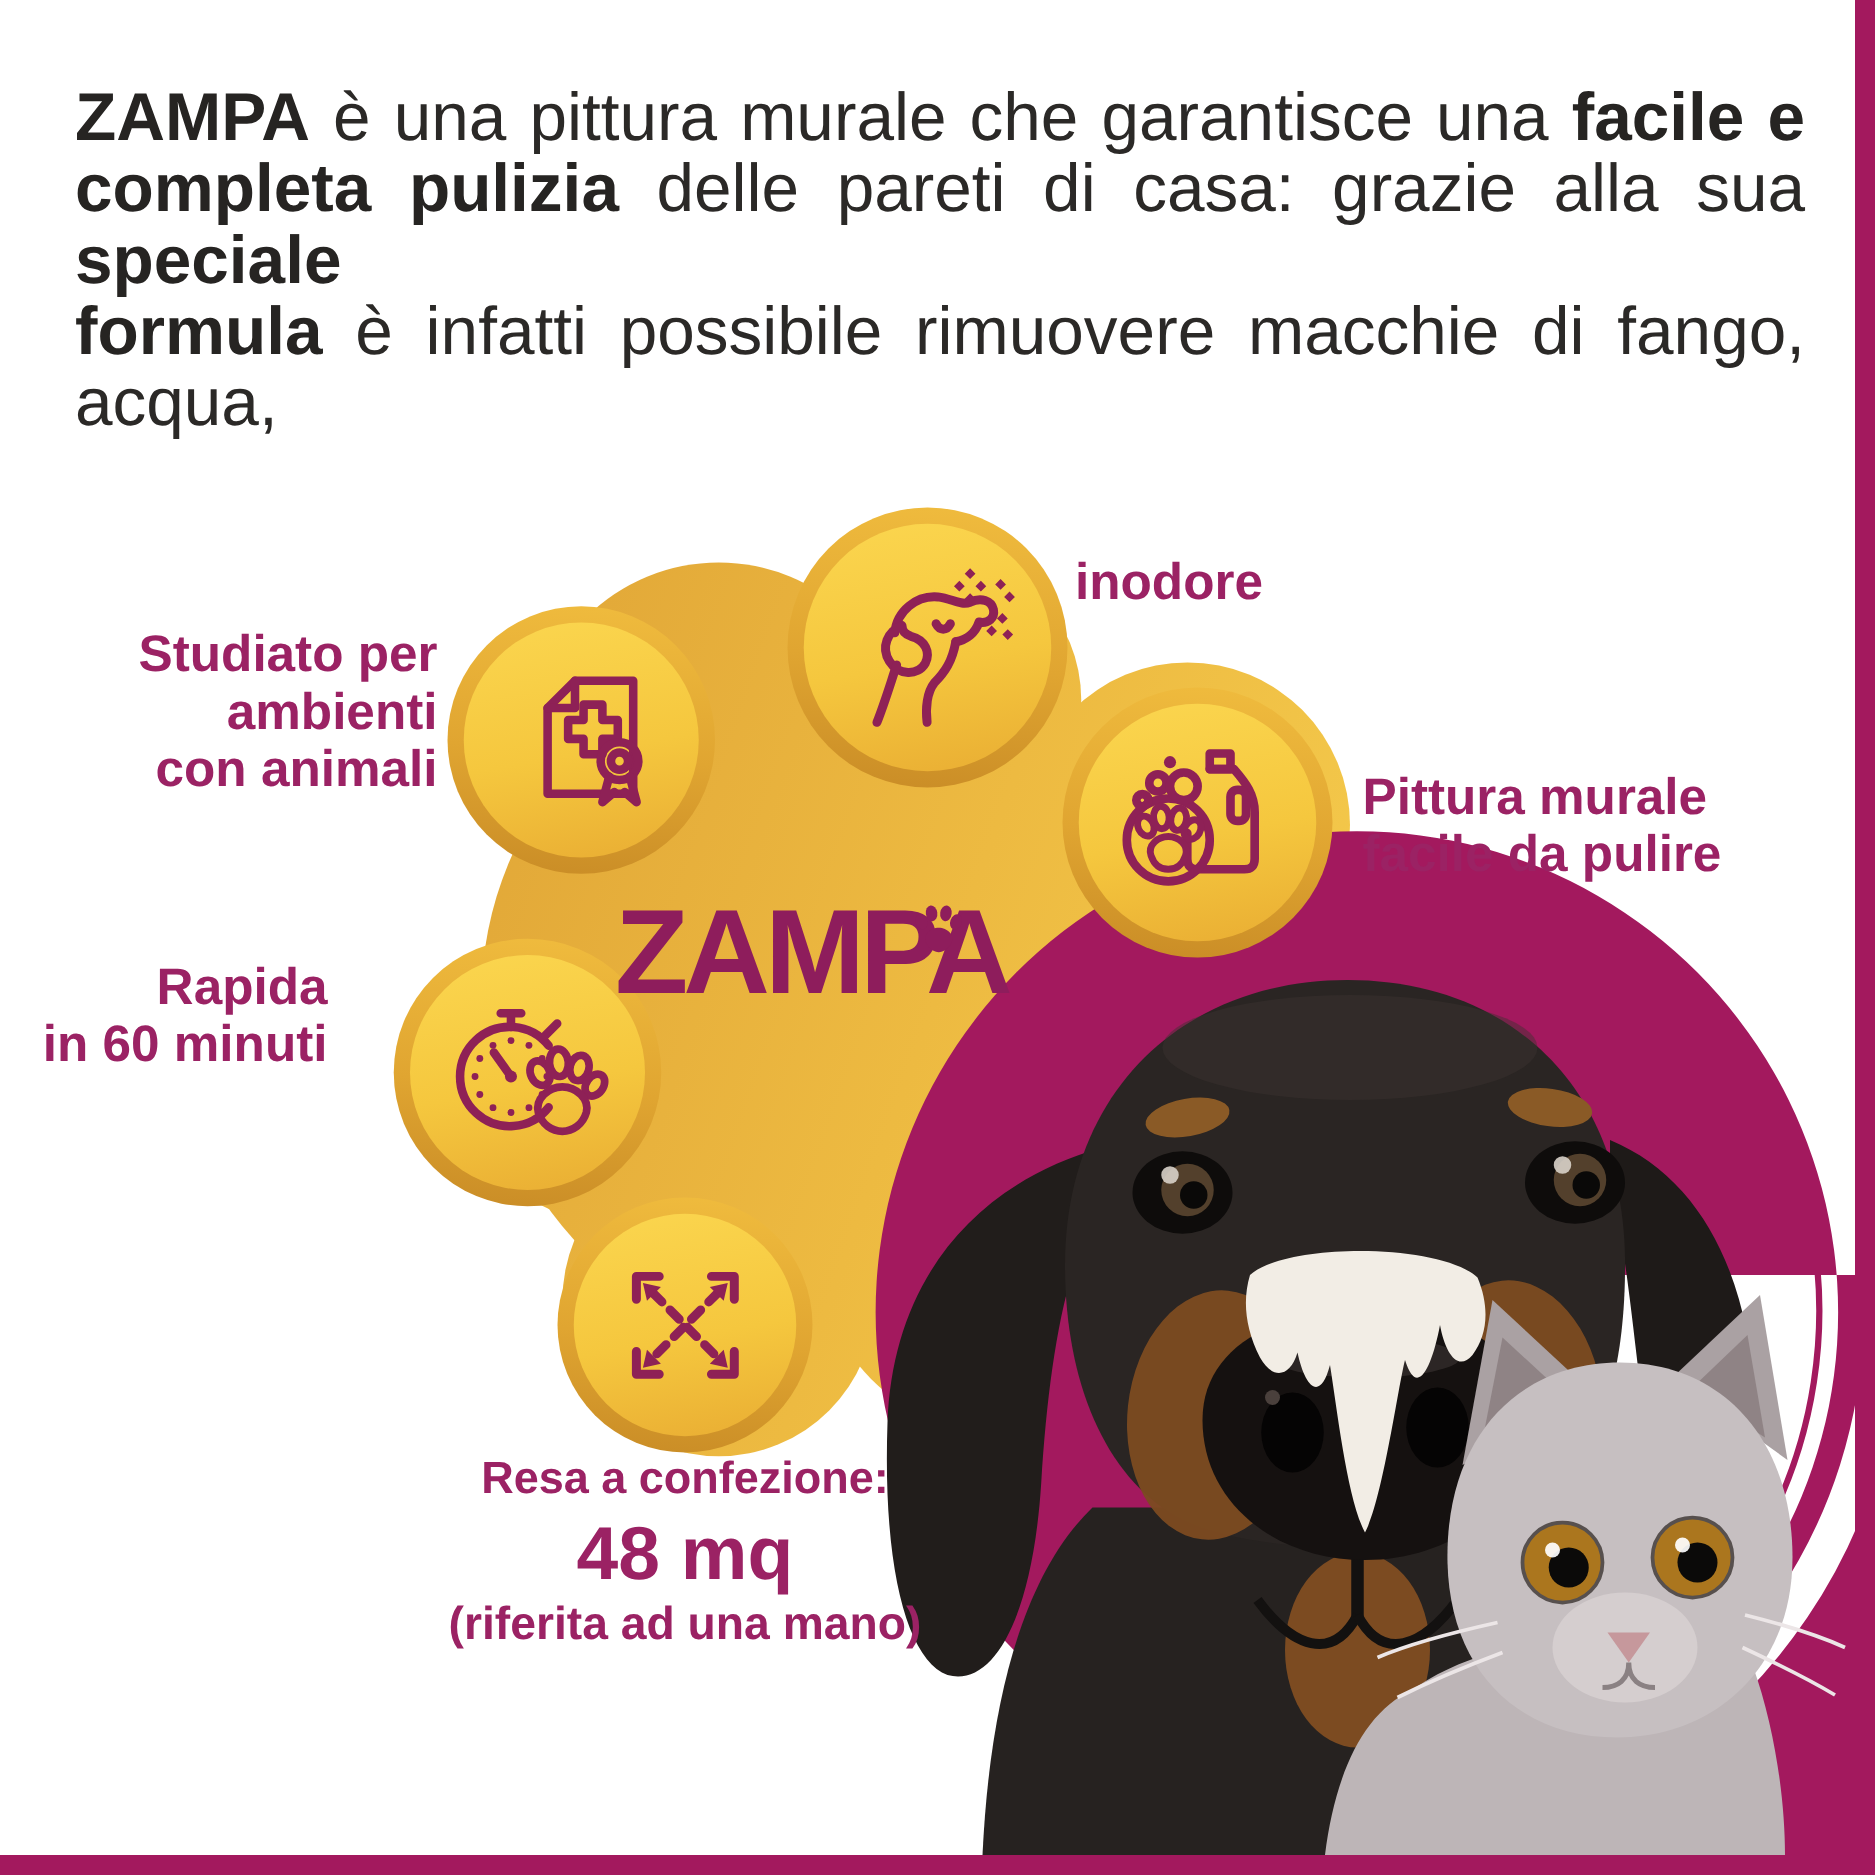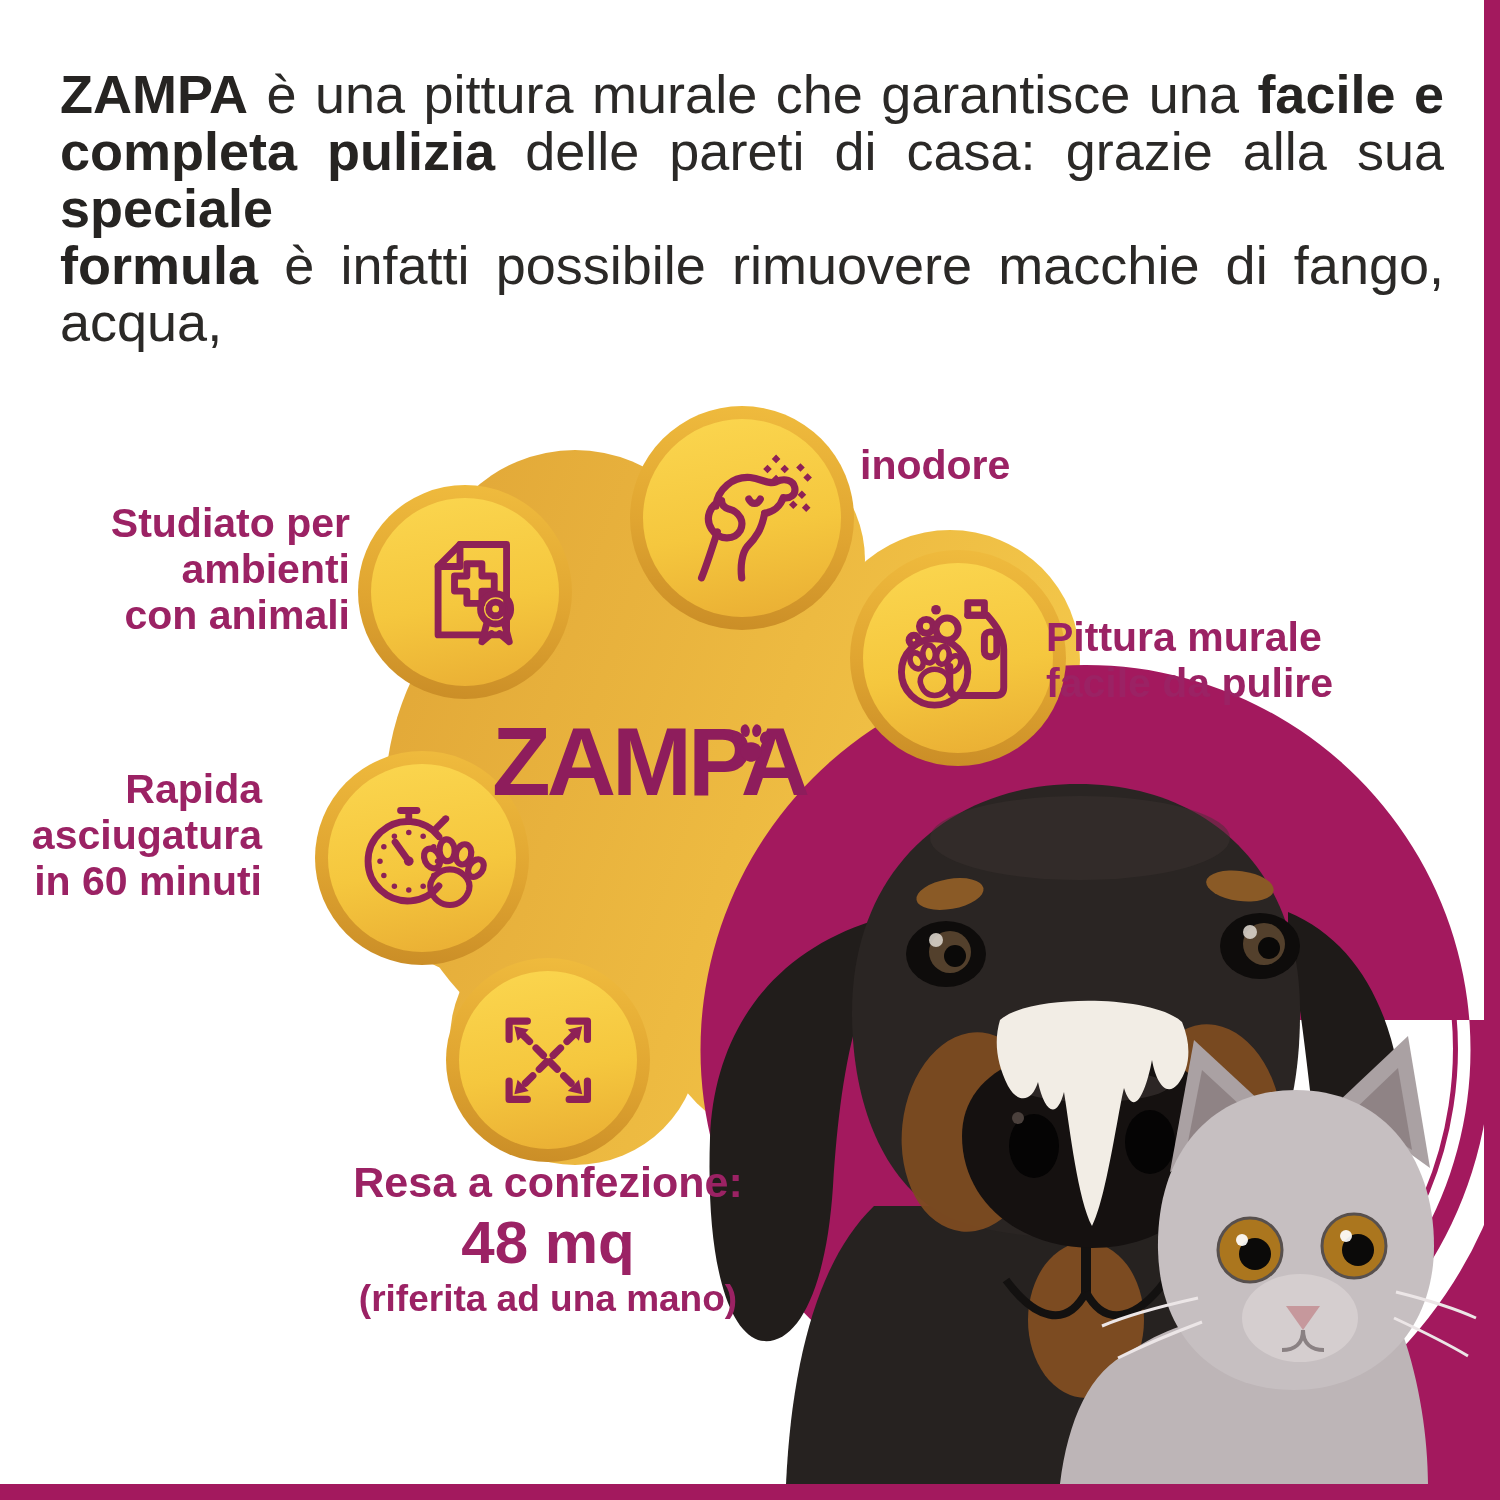--- a/index.html
+++ b/index.html
@@ -23,21 +23,21 @@
 
   
   .feature-label{position:absolute;z-index:3;color:#9b2264;font-weight:700;
                  font-size:41px;line-height:46px;}
   .feature-label div{white-space:nowrap;}
   .label-right{text-align:right;}
 
   
   .coverage{position:absolute;left:318px;top:1158px;width:460px;text-align:center;
             z-index:3;color:#9b2264;font-weight:700;}
-  .cov-title{font-size:43px;line-height:48px;}
+  .cov-title{font-size:36px;line-height:48px;}
   .cov-value{font-size:60px;line-height:70px;margin-top:2px;}
   .cov-note{font-size:37px;line-height:42px;}
 
   
   .logo{position:absolute;left:492px;top:714px;z-index:3;color:#8e1d5c;
         font-weight:700;font-size:96px;letter-spacing:-4px;line-height:96px;}
   .logo-paw{position:absolute;left:236px;top:4px;width:46px;height:46px;}
 
   .icon-stroke{stroke:#8e2156;fill:none;stroke-linecap:round;stroke-linejoin:round;}
 </style>
@@ -272,28 +272,27 @@
   <div class="feature-label label-right" style="right:1150px;top:500px">
     <div>Studiato per</div>
     <div>ambienti</div>
     <div>con animali</div>
   </div>
 
   <div class="feature-label" style="left:860px;top:442px">
     <div>inodore</div>
   </div>
 
-  <div class="feature-label" style="left:1046px;top:614px">
+  <div class="feature-label" style="left:1090px;top:614px">
     <div>Pittura murale</div>
     <div>facile da pulire</div>
   </div>
 
   <div class="feature-label label-right" style="right:1238px;top:766px">
     <div>Rapida</div>
-    <div>asciugatura</div>
     <div>in 60 minuti</div>
   </div>
 
   <div class="coverage">
     <div class="cov-title">Resa a confezione:</div>
     <div class="cov-value">48 mq</div>
     <div class="cov-note">(riferita ad una mano)</div>
   </div>
 
 </div>

